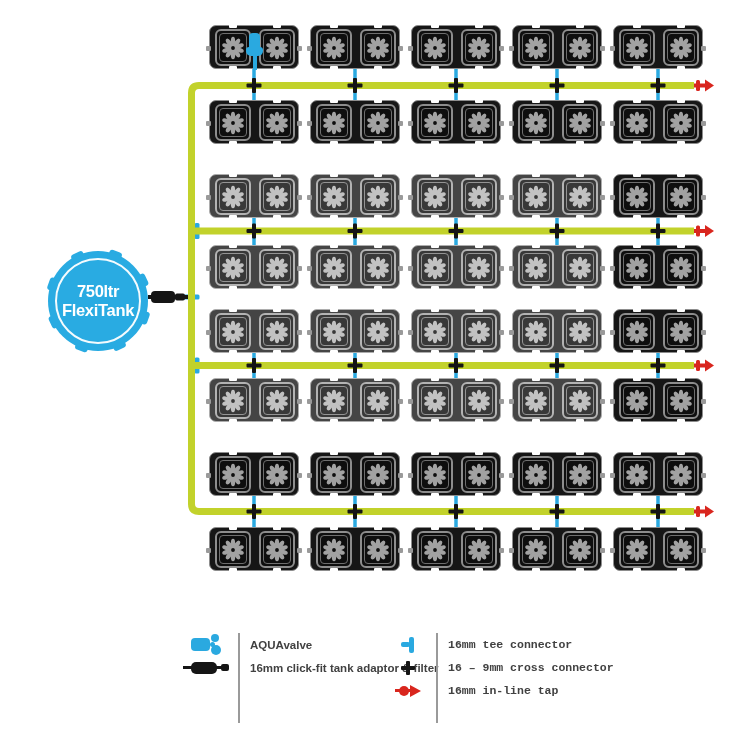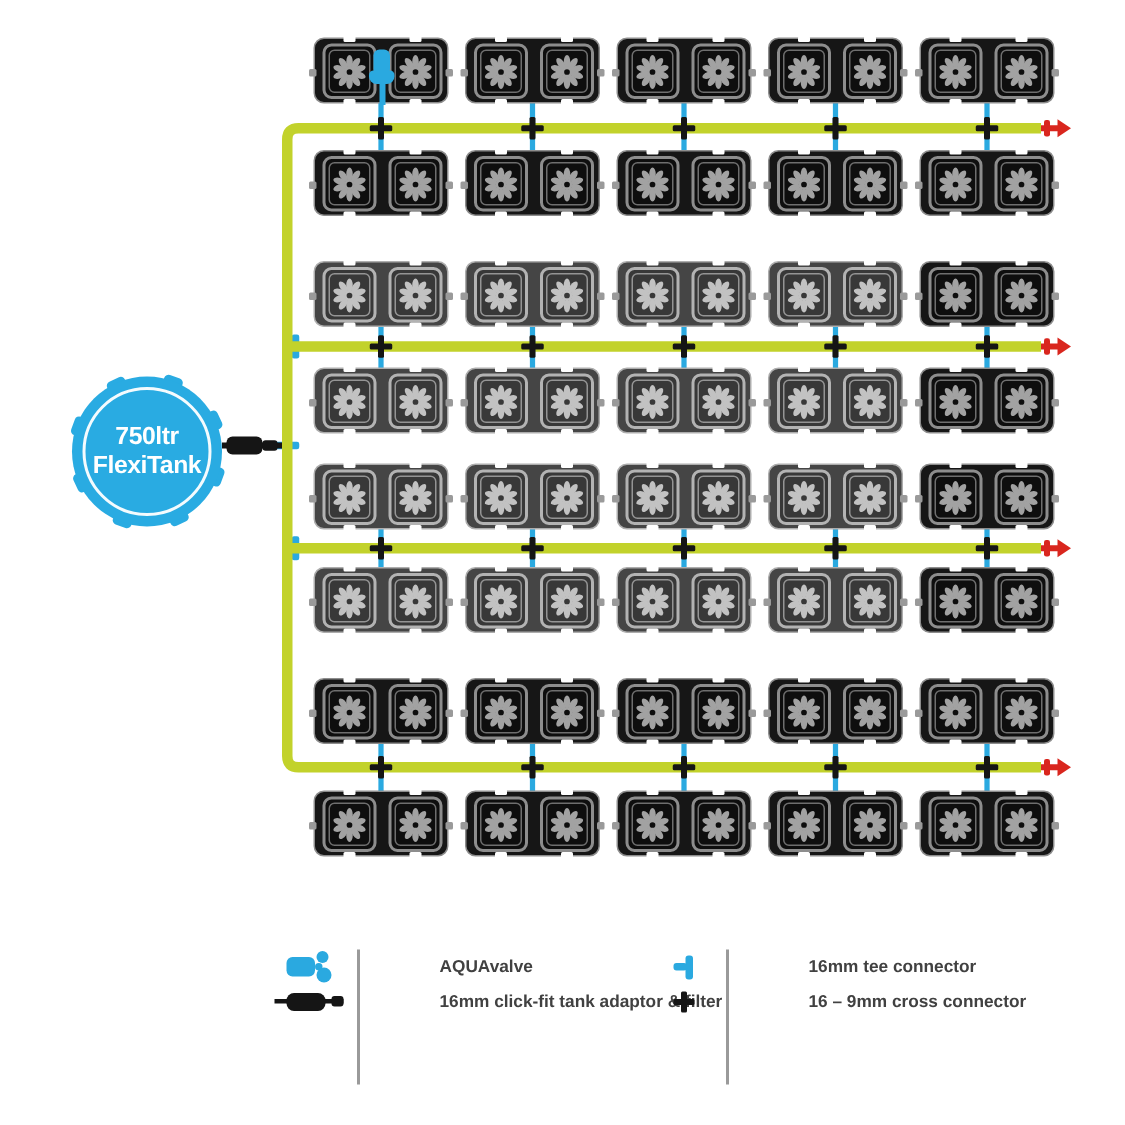--- a/index.html
+++ b/index.html
@@ -32,21 +32,21 @@
   
   .tank{position:absolute;left:48px;top:251px;width:100px;height:100px;z-index:2;}
   .tank-body{position:absolute;inset:0;background:var(--tankblue);border-radius:50%;}
   .tank-lug{position:absolute;left:43.5px;top:-3px;width:13px;height:9px;background:var(--tankblue);border-radius:3px;transform-origin:6.5px 53px;}
   .tank-ring{position:absolute;inset:7px;border:2px solid rgba(255,255,255,.95);border-radius:50%;}
   .tank-label{position:absolute;inset:0;display:flex;flex-direction:column;align-items:center;justify-content:center;color:#fff;font-weight:700;font-size:16.5px;line-height:1.14;letter-spacing:-.3px;}
 
   
   .legend{position:absolute;top:633px;z-index:2;}
   .legend .ldivider{position:absolute;top:0;width:1.5px;height:90px;background:#9a9a9a;}
-  .lrow{display:flex;align-items:center;height:23px;gap:43px;}
+  .lrow{display:flex;align-items:center;height:23px;}
   .licon{width:52px;display:flex;justify-content:center;align-items:center;}
   .legend.right .licon{width:40px;}
   .llabel{font-size:11.5px;font-weight:700;color:#414141;white-space:nowrap;}
   .legend.left .llabel{margin-left:18px;}
   .legend.right .llabel{margin-left:20px;}
 
   
   .ic{position:relative;display:inline-block;}
   .ic span{position:absolute;}
   .ic-aqv{width:30px;height:23px;}
@@ -1935,37 +1935,47 @@
               <span class="rod"></span>
               <span class="bar"></span>
               <span class="cap"></span>
             </span>
           </span>
        <span class="llabel">16mm click-fit tank adaptor &amp; filter</span>
      </div>
       </div>
   </div>
 
-  <div class="legend right" style="left:436px;">
+  <div class="legend right" style="left:388px;font-family:Liberation Mono, monospace;">
     <div class="ldivider" style="left:48px;"></div>
     <div id="legend-right-rows">
         <div class="lrow">
        <span class="licon">
             <span class="ic ic-tee">
               <span class="v"></span>
               <span class="n"></span>
             </span>
           </span>
        <span class="llabel">16mm tee connector</span>
      </div>
         <div class="lrow">
        <span class="licon">
             <span class="ic ic-x">
               <span class="v"></span>
               <span class="h"></span>
             </span>
           </span>
        <span class="llabel">16 – 9mm cross connector</span>
      </div>
+        <div class="lrow">
+       <span class="licon">
+            <span class="ic ic-tap">
+              <span class="rod"></span>
+              <span class="knob"></span>
+              <span class="tri"></span>
+            </span>
+          </span>
+       <span class="llabel">16mm in-line tap</span>
+     </div>
       </div>
   </div>
 
 </div>
 
 </body></html>

